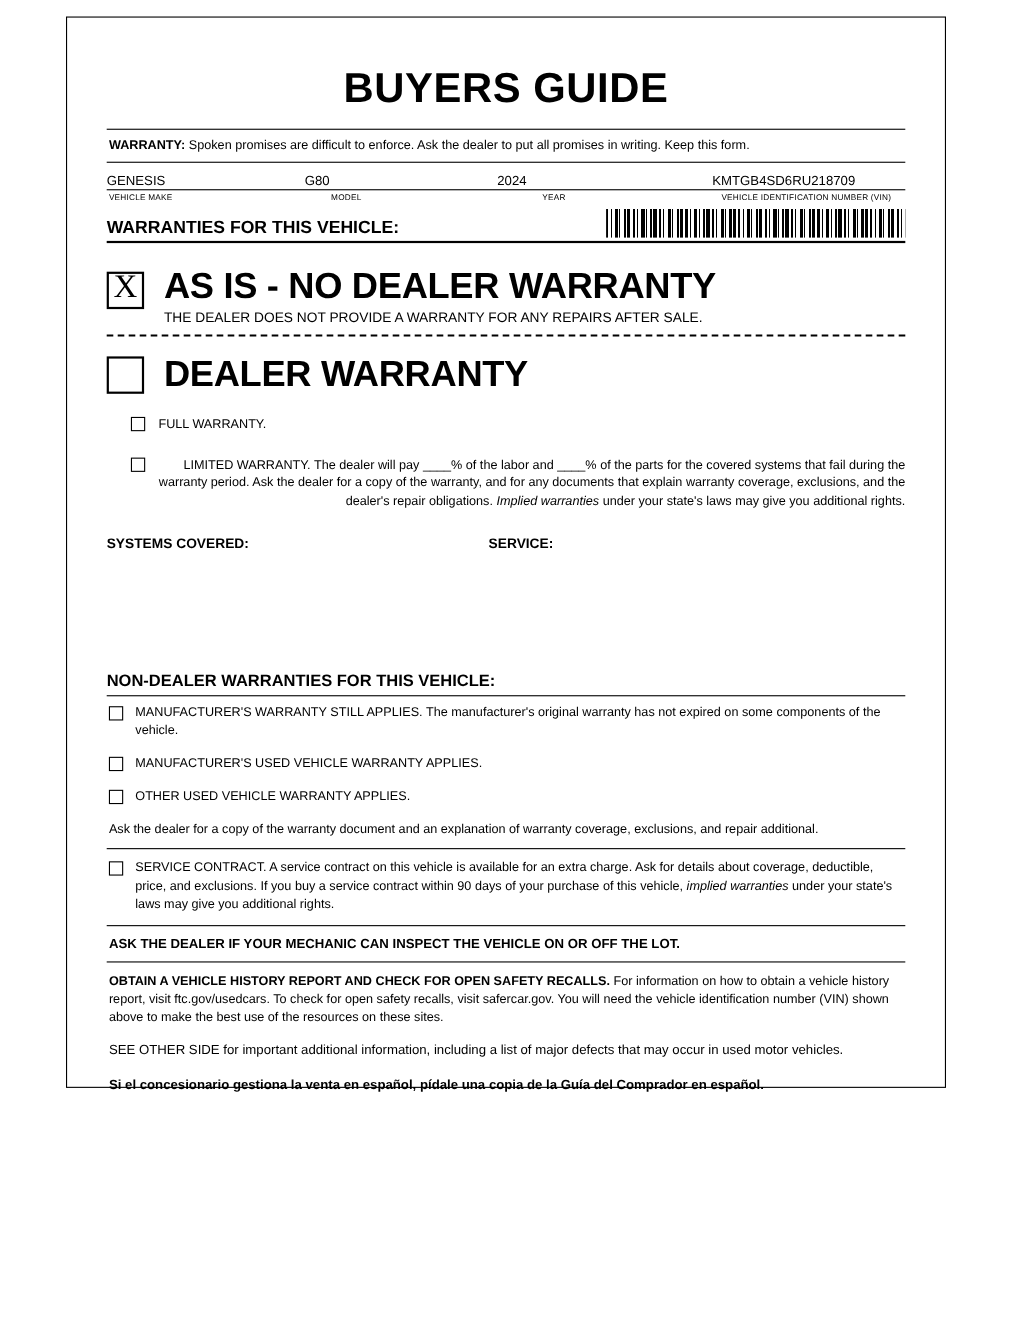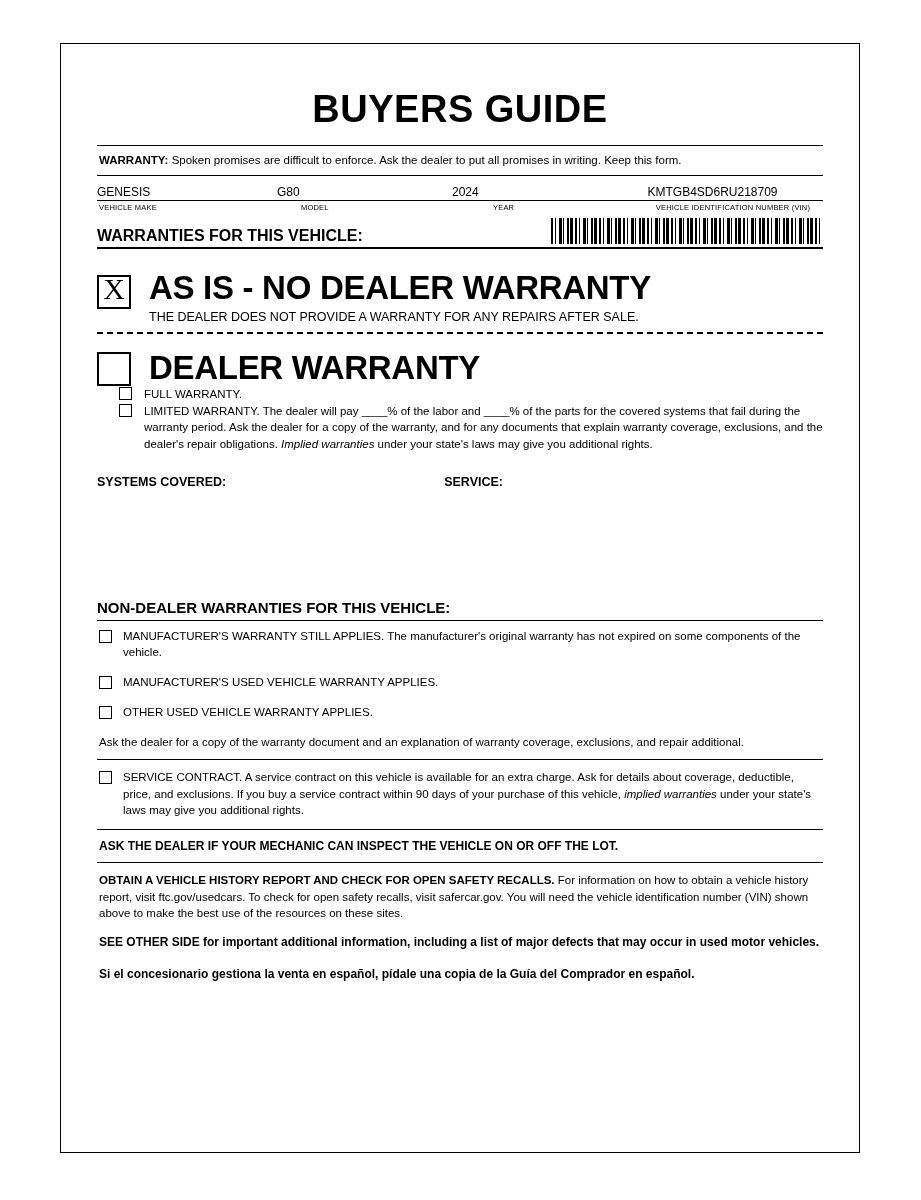--- a/index.html
+++ b/index.html
@@ -10,23 +10,23 @@
   body {
     width: 921px;
     height: 1200px;
     font-family: "Liberation Sans", sans-serif;
     color: #000000;
     overflow: hidden;
   }
   .page {
     position: absolute;
     left: 60px;
-    top: 43px;
+    top: 15px;
     width: 800px;
-    height: 1110px;
+    height: 974px;
     border: 1px solid #000;
     background: #fff;
     box-sizing: border-box;
   }
   .inner {
     position: absolute;
     left: 36px;
     top: 24px;
     right: 36px;
     bottom: 18px;
@@ -155,22 +155,23 @@
     font-size: 33px;
     font-weight: bold;
     line-height: 1;
     letter-spacing: -0.3px;
     margin-left: 18px;
     margin-top: 1px;
   }
 
   .small-item {
     display: flex;
-    margin-top: 0;
+    margin-top: 20px;
     padding-left: 22px;
+    text-align: right;
   }
   .chk {
     width: 13px;
     height: 13px;
     border: 1.4px solid #000;
     box-sizing: border-box;
     flex: none;
     margin-top: 1px;
   }
   .small-item .txt {
@@ -225,21 +226,21 @@
     padding: 9px 2px 9px 2px;
   }
   .blk {
     font-size: 11.5px;
     line-height: 1.45;
     padding: 9px 2px 2px 2px;
   }
   .blk b { font-weight: bold; }
   .blk2 {
     font-size: 12px;
-    font-weight: bold;
+    font-weight: normal;
     line-height: 1.45;
     padding: 10px 2px 2px 2px;
   }
   .blk3 {
     font-size: 12px;
     font-weight: bold;
     line-height: 1.45;
     padding: 12px 2px 2px 2px;
   }
 </style>

